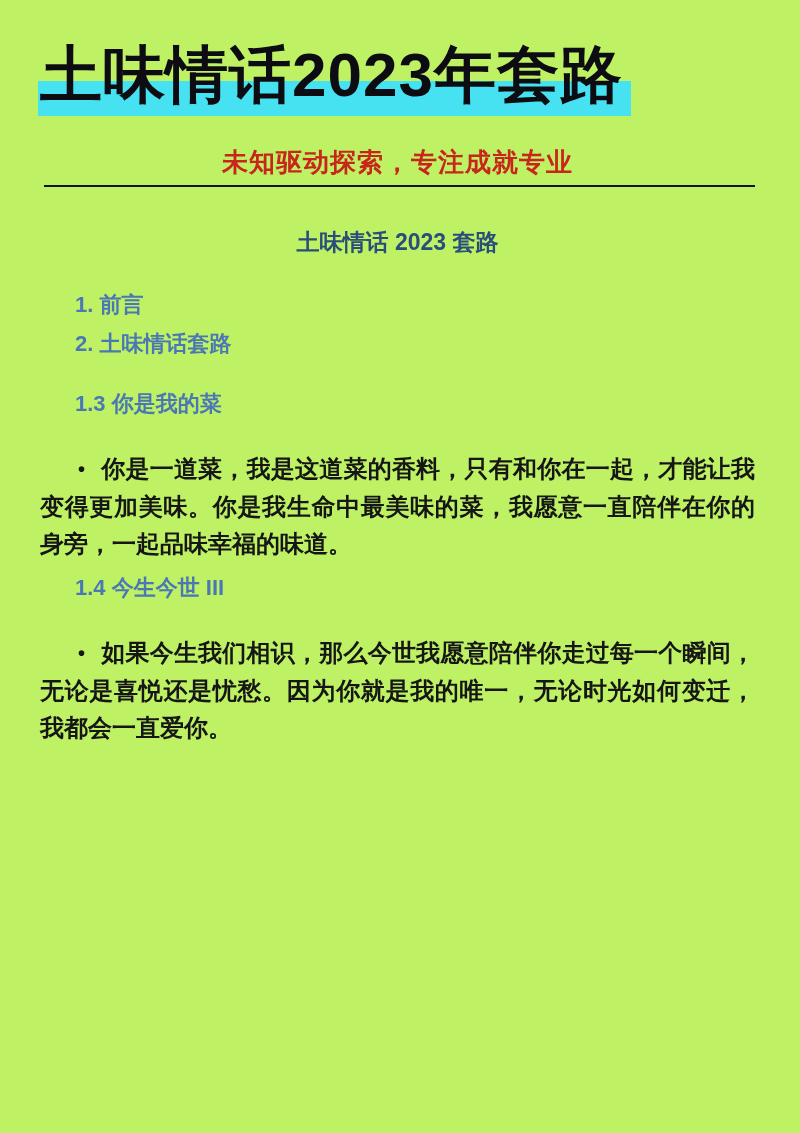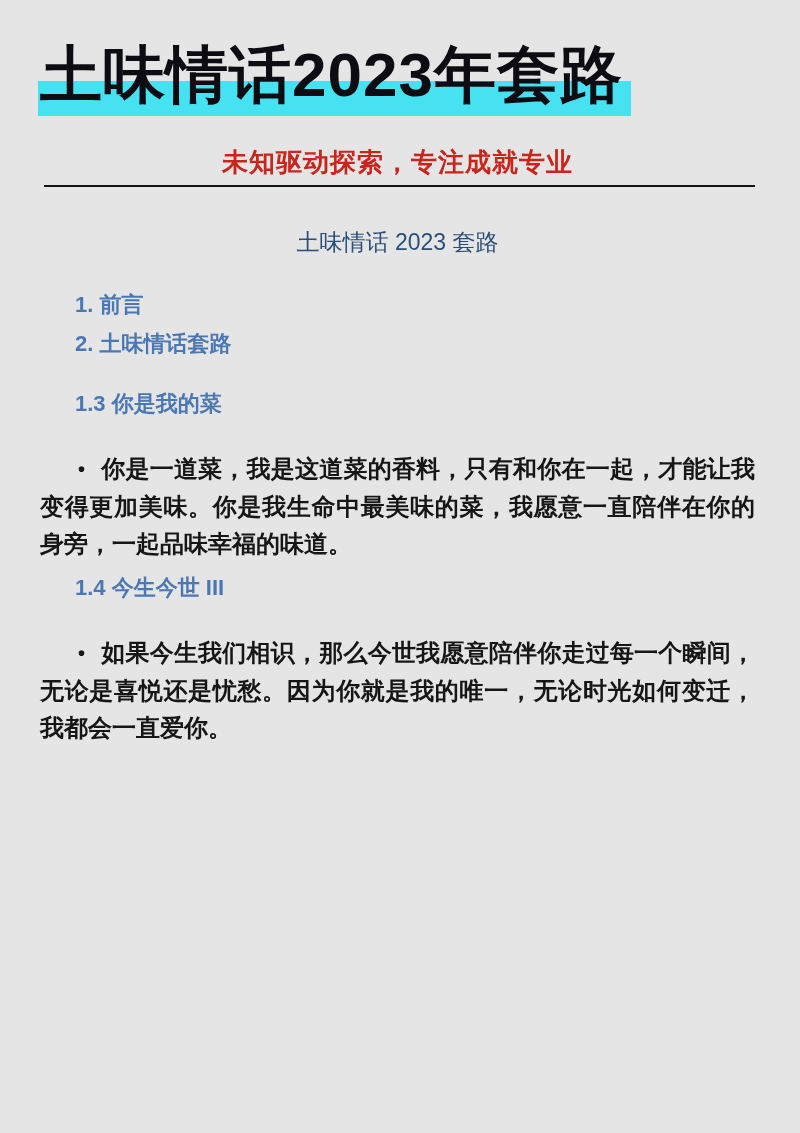--- a/index.html
+++ b/index.html
@@ -1,21 +1,21 @@
 <!DOCTYPE html>
 <html><head>
 <meta charset="utf-8">
 <style>
   html, body { margin: 0; padding: 0; background: #ffffff; }
   .page {
     position: relative;
     width: 800px;
     height: 1133px;
     margin: 0 auto;
-    background: #e5e5e5;
+    background: #bef264;
     box-sizing: border-box;
     padding: 42px 45px 0 40px;
     overflow: hidden;
     font-family: "Liberation Sans", sans-serif;
     color: #1a1a1a;
   }
 
   
   .main-title {
     margin: 0;
@@ -49,21 +49,21 @@
     border-top: 2.5px solid #141414;
     width: 711px;
     margin: 5px 0 0 4px;
   }
 
   
   .doc-title {
     margin-top: 40px;
     text-align: center;
     font-size: 23px;
-    font-weight: 400;
+    font-weight: 700;
     color: #2A4E79;
   }
 
   
   .sec {
     margin: 12px 0 0 35px;
     font-size: 22px;
     line-height: 27px;
     font-weight: 700;
     color: #4B78B4;

